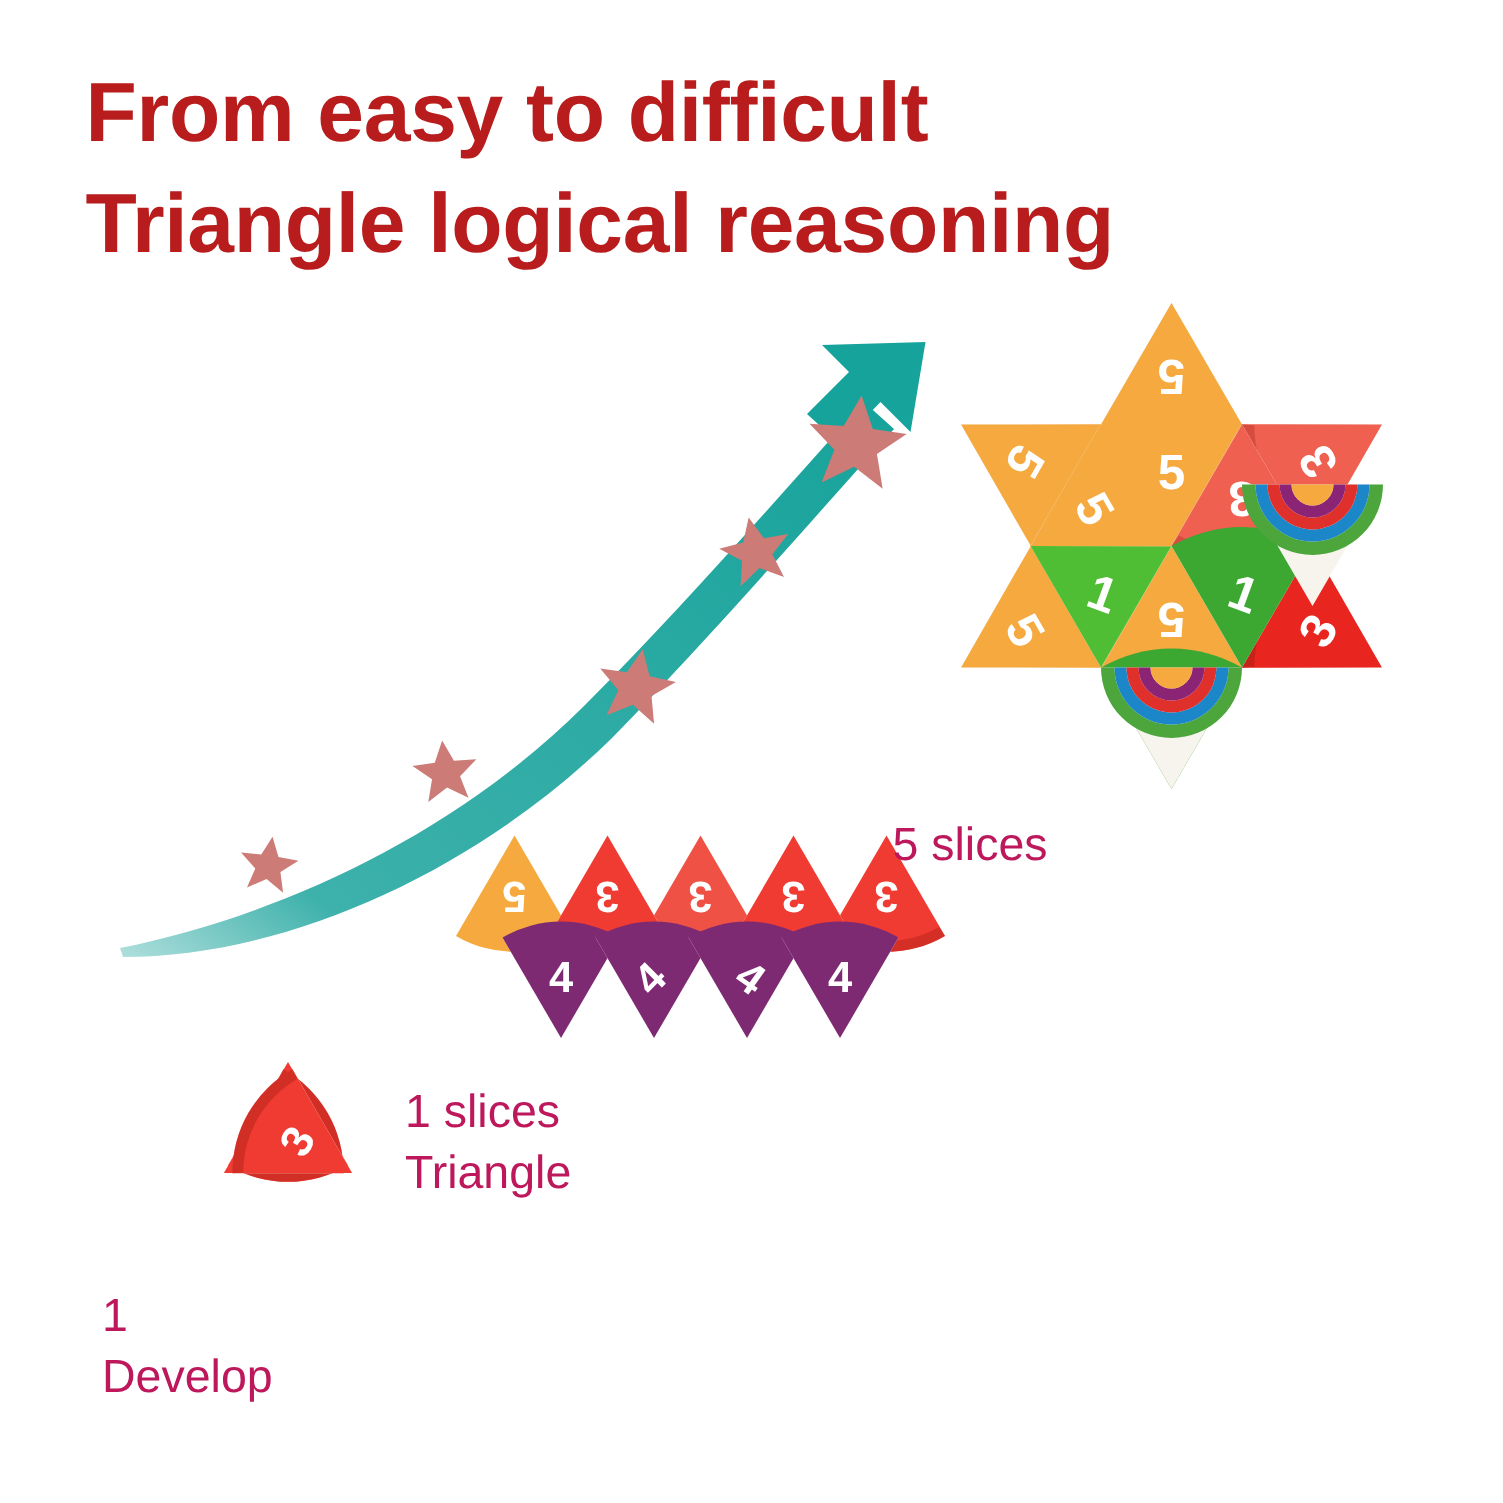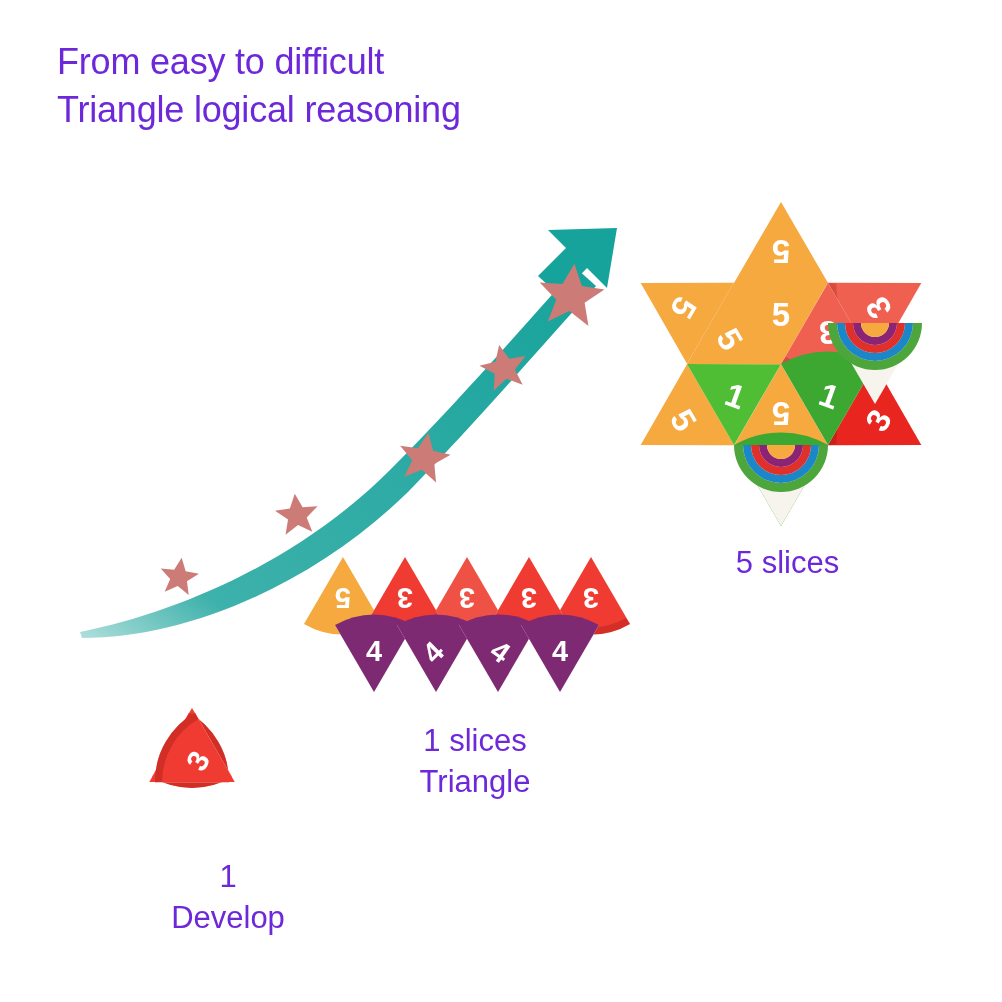--- a/index.html
+++ b/index.html
@@ -26,48 +26,47 @@
 
   
   .heading {
     position: absolute;
     left: 57px;
     top: 38px;
     width: 860px;
   }
   .heading-line {
     font-family: "Liberation Sans", sans-serif;
-    font-size: 36px;
-    font-weight: 400;
+    font-size: 56px;
+    font-weight: 700;
     line-height: 1.32;
     letter-spacing: -0.2px;
-    color: #6d28d9;
+    color: #b91c1c;
     white-space: nowrap;
   }
 
   
   .arrow-layer {
     position: absolute;
     left: 0; top: 0;
     width: 1002px;
     height: 1002px;
     pointer-events: none;
   }
 
   
   .shape-group { position: absolute; }
 
   .caption {
     position: absolute;
     width: 100%;
-    text-align: center;
     font-family: "Liberation Sans", sans-serif;
     font-size: 31px;
     line-height: 1.33;
-    color: #6d28d9;
+    color: #be185d;
     white-space: nowrap;
   }
   .caption-line { display: block; }
 
   
   #group-triangle { left: 68px; top: 706px; width: 320px; height: 260px; }
   #group-triangle .svg-holder { position: absolute; left: 42px; top: 0; }
   #group-triangle .caption { left: 0; top: 150px; }
 
   

